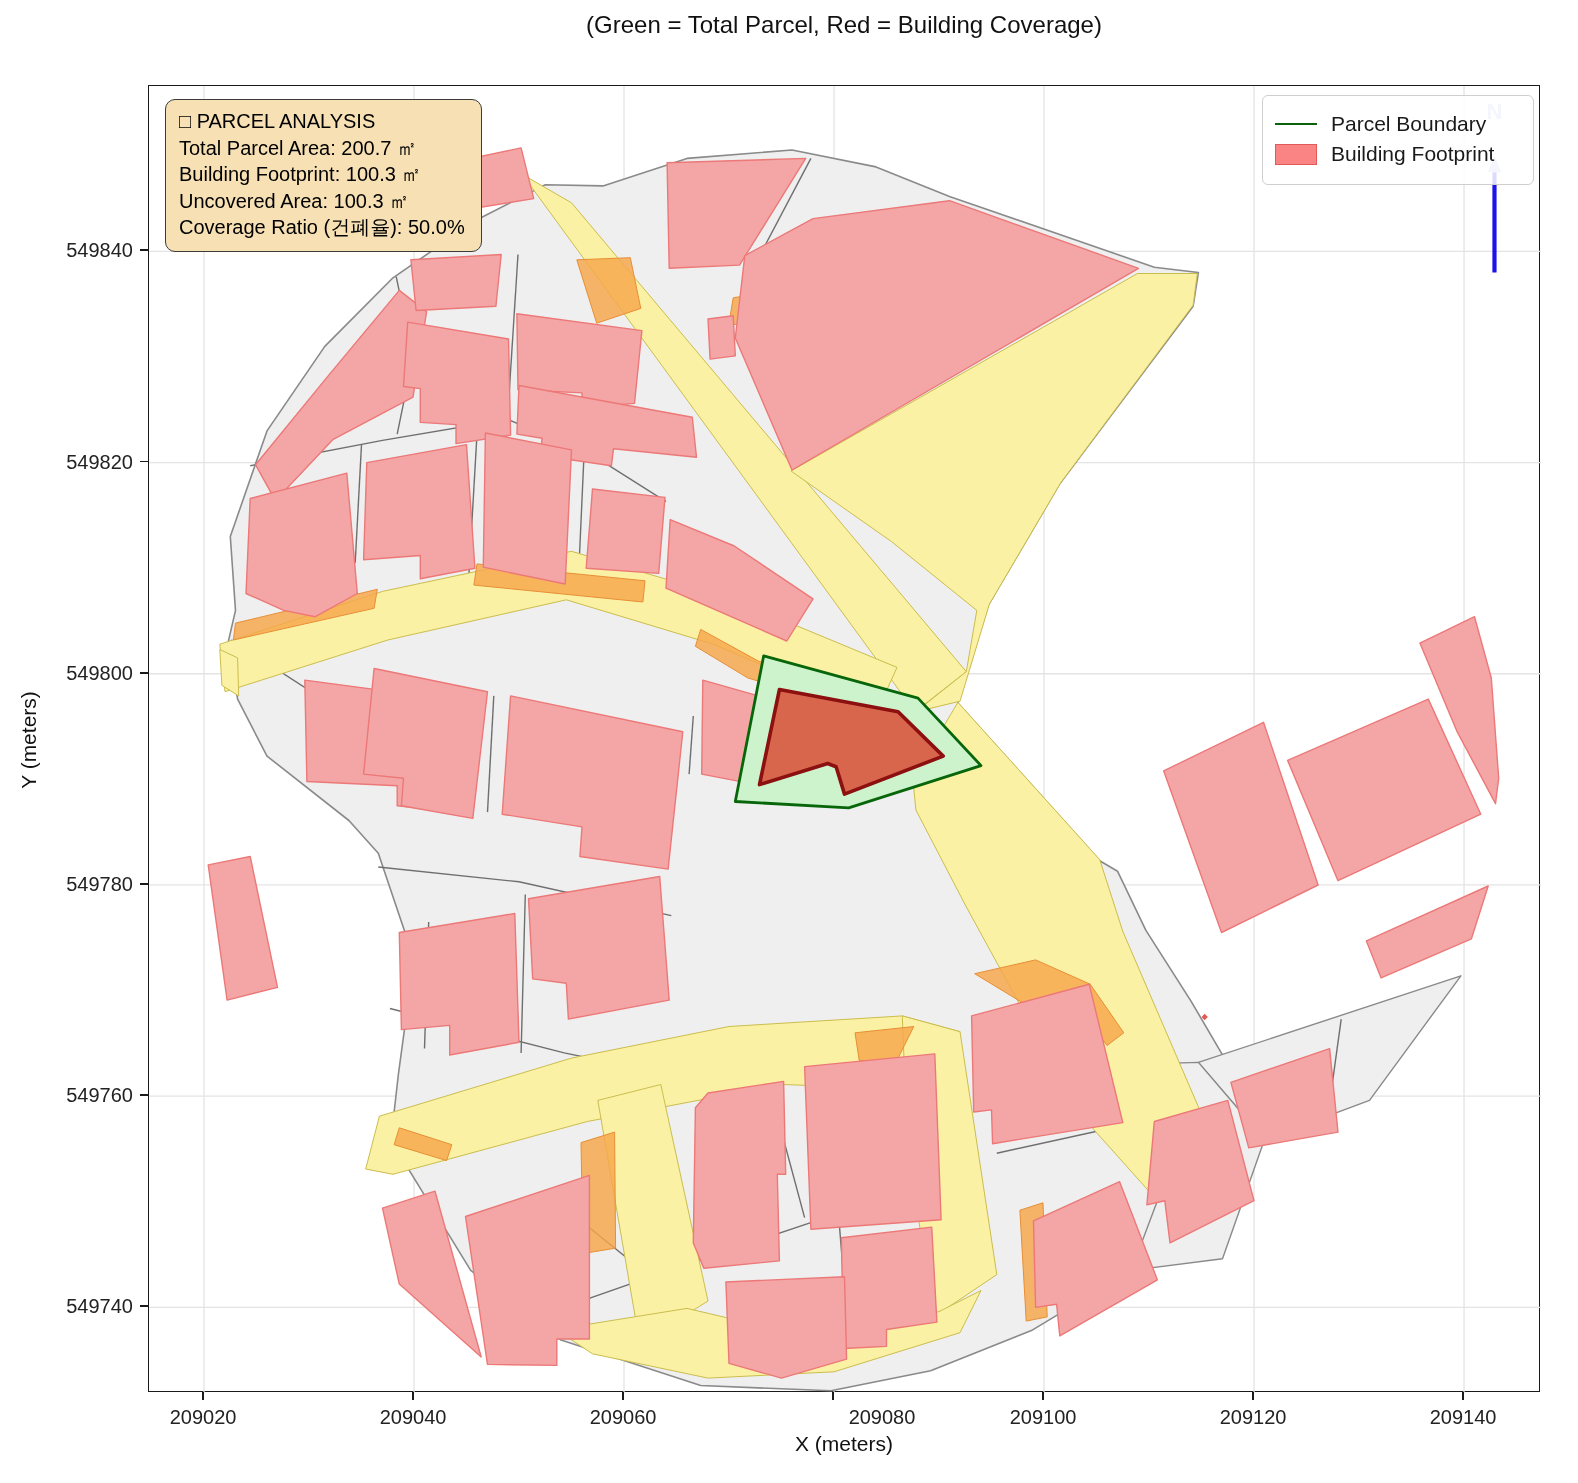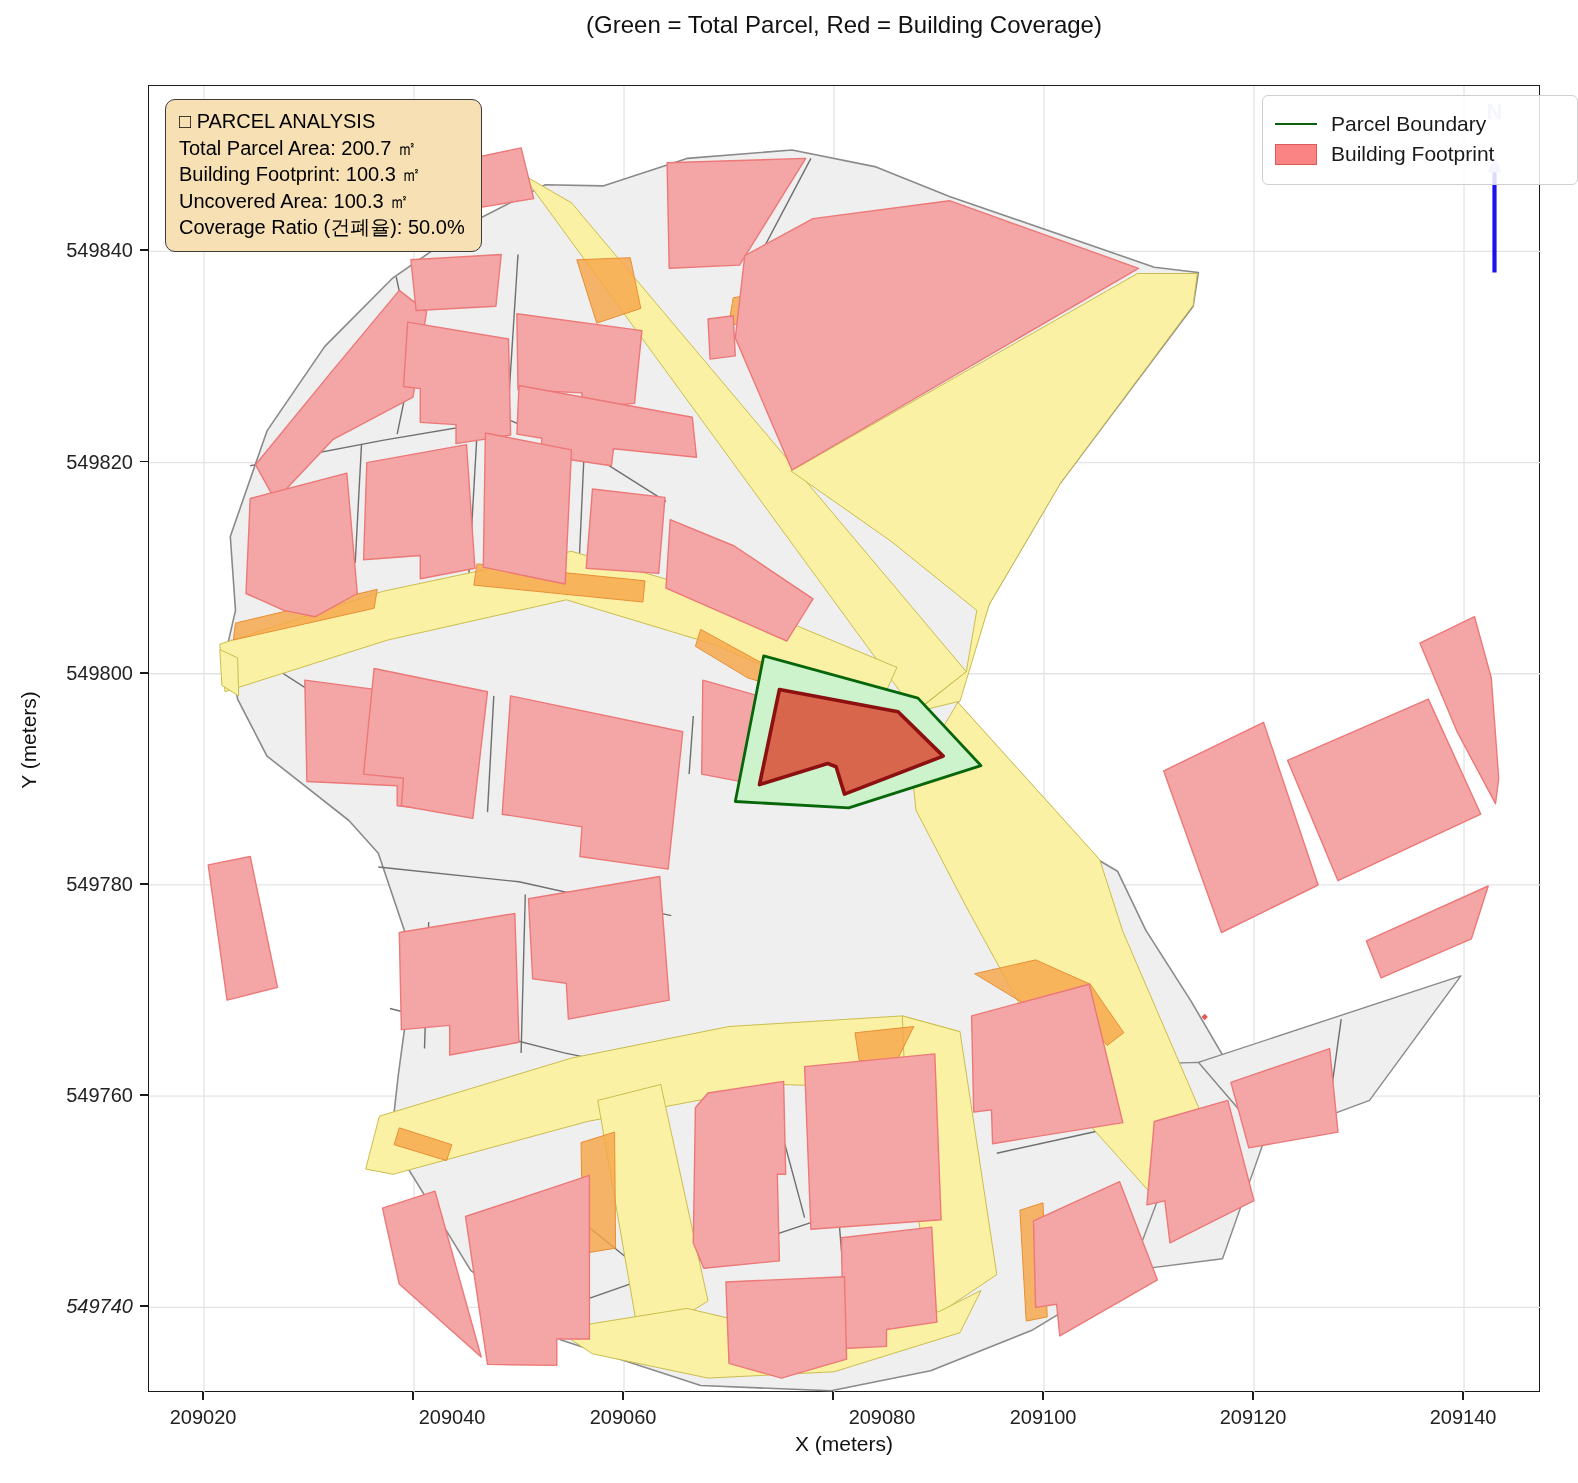--- a/index.html
+++ b/index.html
@@ -7,21 +7,21 @@
   .title-block{position:absolute;left:148px;top:10px;width:1392px;text-align:center;line-height:1.28;}
   .title-line1{font-size:25px;color:#111;}
   .title-line2{font-size:24px;color:#111;}
   .plot-area{position:absolute;left:148px;top:85px;width:1392px;height:1307px;border:1.8px solid #1a1a1a;background:#ffffff;box-sizing:border-box;}
   .plot-area svg{position:absolute;left:0;top:0;}
   .tick-label-x{position:absolute;font-size:20px;color:#222;transform:translateX(-50%);white-space:nowrap;}
   .tick-label-y{position:absolute;font-size:20px;color:#222;text-align:right;width:95px;transform:translateY(-50%);white-space:nowrap;}
   .tick-mark{position:absolute;background:#1a1a1a;}
   .axis-label-x{position:absolute;left:148px;top:1432px;width:1392px;text-align:center;font-size:21px;color:#111;}
   .axis-label-y{position:absolute;left:-625px;top:728px;width:1307px;text-align:center;font-size:21px;color:#111;transform:rotate(-90deg);}
-  .legend-box{position:absolute;left:1262px;top:95px;width:316px;background:rgba(255,255,255,0.85);border:1.4px solid #cfcfcf;border-radius:6px;padding:10px 14px 12px 12px;box-sizing:border-box;}
+  .legend-box{position:absolute;left:1262px;top:95px;width:272px;background:rgba(255,255,255,0.85);border:1.4px solid #cfcfcf;border-radius:6px;padding:10px 14px 12px 12px;box-sizing:border-box;}
   .legend-item{display:flex;align-items:center;margin:6px 0;}
   .legend-line{width:42px;height:0;border-top:2.6px solid #0b6110;margin-right:14px;flex:none;}
   .legend-patch{width:42px;height:21px;background:#fa8484;border:1.6px solid #e05a5a;margin-right:14px;flex:none;box-sizing:border-box;}
   .legend-label{font-size:21px;color:#1a1a1a;white-space:nowrap;}
   .info-box{position:absolute;left:165px;top:99px;background:#f6e0b4;border:1.7px solid #3c3c3c;border-radius:10px;padding:8px 16px 10px 13px;font-size:20px;line-height:1.33;color:#000000;white-space:nowrap;}
   .gridline{stroke:#e4e4e4;stroke-width:1.3;}
   .lyr-cluster{fill:#efefef;stroke:#8a8a8a;stroke-width:1.6;stroke-linejoin:round;}
   .lyr-parcel{fill:#efefef;stroke:#8a8a8a;stroke-width:1.4;stroke-linejoin:round;}
   .lyr-road{fill:#fbf1a4;stroke:#cbbd4d;stroke-width:1;stroke-linejoin:round;}
   .lyr-orange{fill:rgba(246,166,74,0.82);stroke:#e78f35;stroke-width:1;}
@@ -183,33 +183,33 @@
     <span class="legend-label">Building Footprint</span>
   </div>
 </div>
 
 <div class="axis-label-x">X (meters)</div>
 <div class="axis-label-y">Y (meters)</div>
 
 <div class="tick-mark" style="left: 202.021px; top: 1392px; width: 1.8px; height: 8px;"></div>
 <div class="tick-label-x" style="left: 203.021px; top: 1406px; text-align: right;">209020</div>
 <div class="tick-mark" style="left: 412.023px; top: 1392px; width: 1.8px; height: 8px;"></div>
-<div class="tick-label-x" style="left: 413.023px; top: 1406px; margin-left: 39px;">209040</div>
+<div class="tick-label-x" style="left: 413.023px; top: 1406px;">209040</div>
 <div class="tick-mark" style="left: 622.025px; top: 1392px; width: 1.8px; height: 8px;"></div>
 <div class="tick-label-x" style="left: 623.025px; top: 1406px;">209060</div>
 <div class="tick-mark" style="left: 832.027px; top: 1392px; width: 1.8px; height: 8px;"></div>
 <div class="tick-label-x" style="left: 882px; top: 1406px;">209080</div>
 <div class="tick-mark" style="left: 1042.03px; top: 1392px; width: 1.8px; height: 8px;"></div>
 <div class="tick-label-x" style="left: 1043.03px; top: 1406px;">209100</div>
 <div class="tick-mark" style="left: 1252.03px; top: 1392px; width: 1.8px; height: 8px;"></div>
 <div class="tick-label-x" style="left: 1253.03px; top: 1406px;">209120</div>
 <div class="tick-mark" style="left: 1462.03px; top: 1392px; width: 1.8px; height: 8px;"></div>
 <div class="tick-label-x" style="left: 1463.03px; top: 1406px;">209140</div>
 <div class="tick-mark" style="left: 140px; top: 1305.36px; width: 8px; height: 1.8px;"></div>
-<div class="tick-label-y" style="left: 38px; top: 1306.36px; font-style: italic;">549740</div>
+<div class="tick-label-y" style="left: 38px; top: 1306.36px;">549740</div>
 <div class="tick-mark" style="left: 140px; top: 1094.16px; width: 8px; height: 1.8px;"></div>
 <div class="tick-label-y" style="left: 38px; top: 1095.16px;">549760</div>
 <div class="tick-mark" style="left: 140px; top: 882.963px; width: 8px; height: 1.8px;"></div>
 <div class="tick-label-y" style="left: 38px; top: 883.963px;">549780</div>
 <div class="tick-mark" style="left: 140px; top: 671.765px; width: 8px; height: 1.8px;"></div>
 <div class="tick-label-y" style="left: 38px; top: 672.765px;">549800</div>
 <div class="tick-mark" style="left: 140px; top: 460.566px; width: 8px; height: 1.8px;"></div>
 <div class="tick-label-y" style="left: 38px; top: 461.566px;">549820</div>
 <div class="tick-mark" style="left: 140px; top: 249.368px; width: 8px; height: 1.8px;"></div>
 <div class="tick-label-y" style="left: 38px; top: 250.368px;">549840</div>

